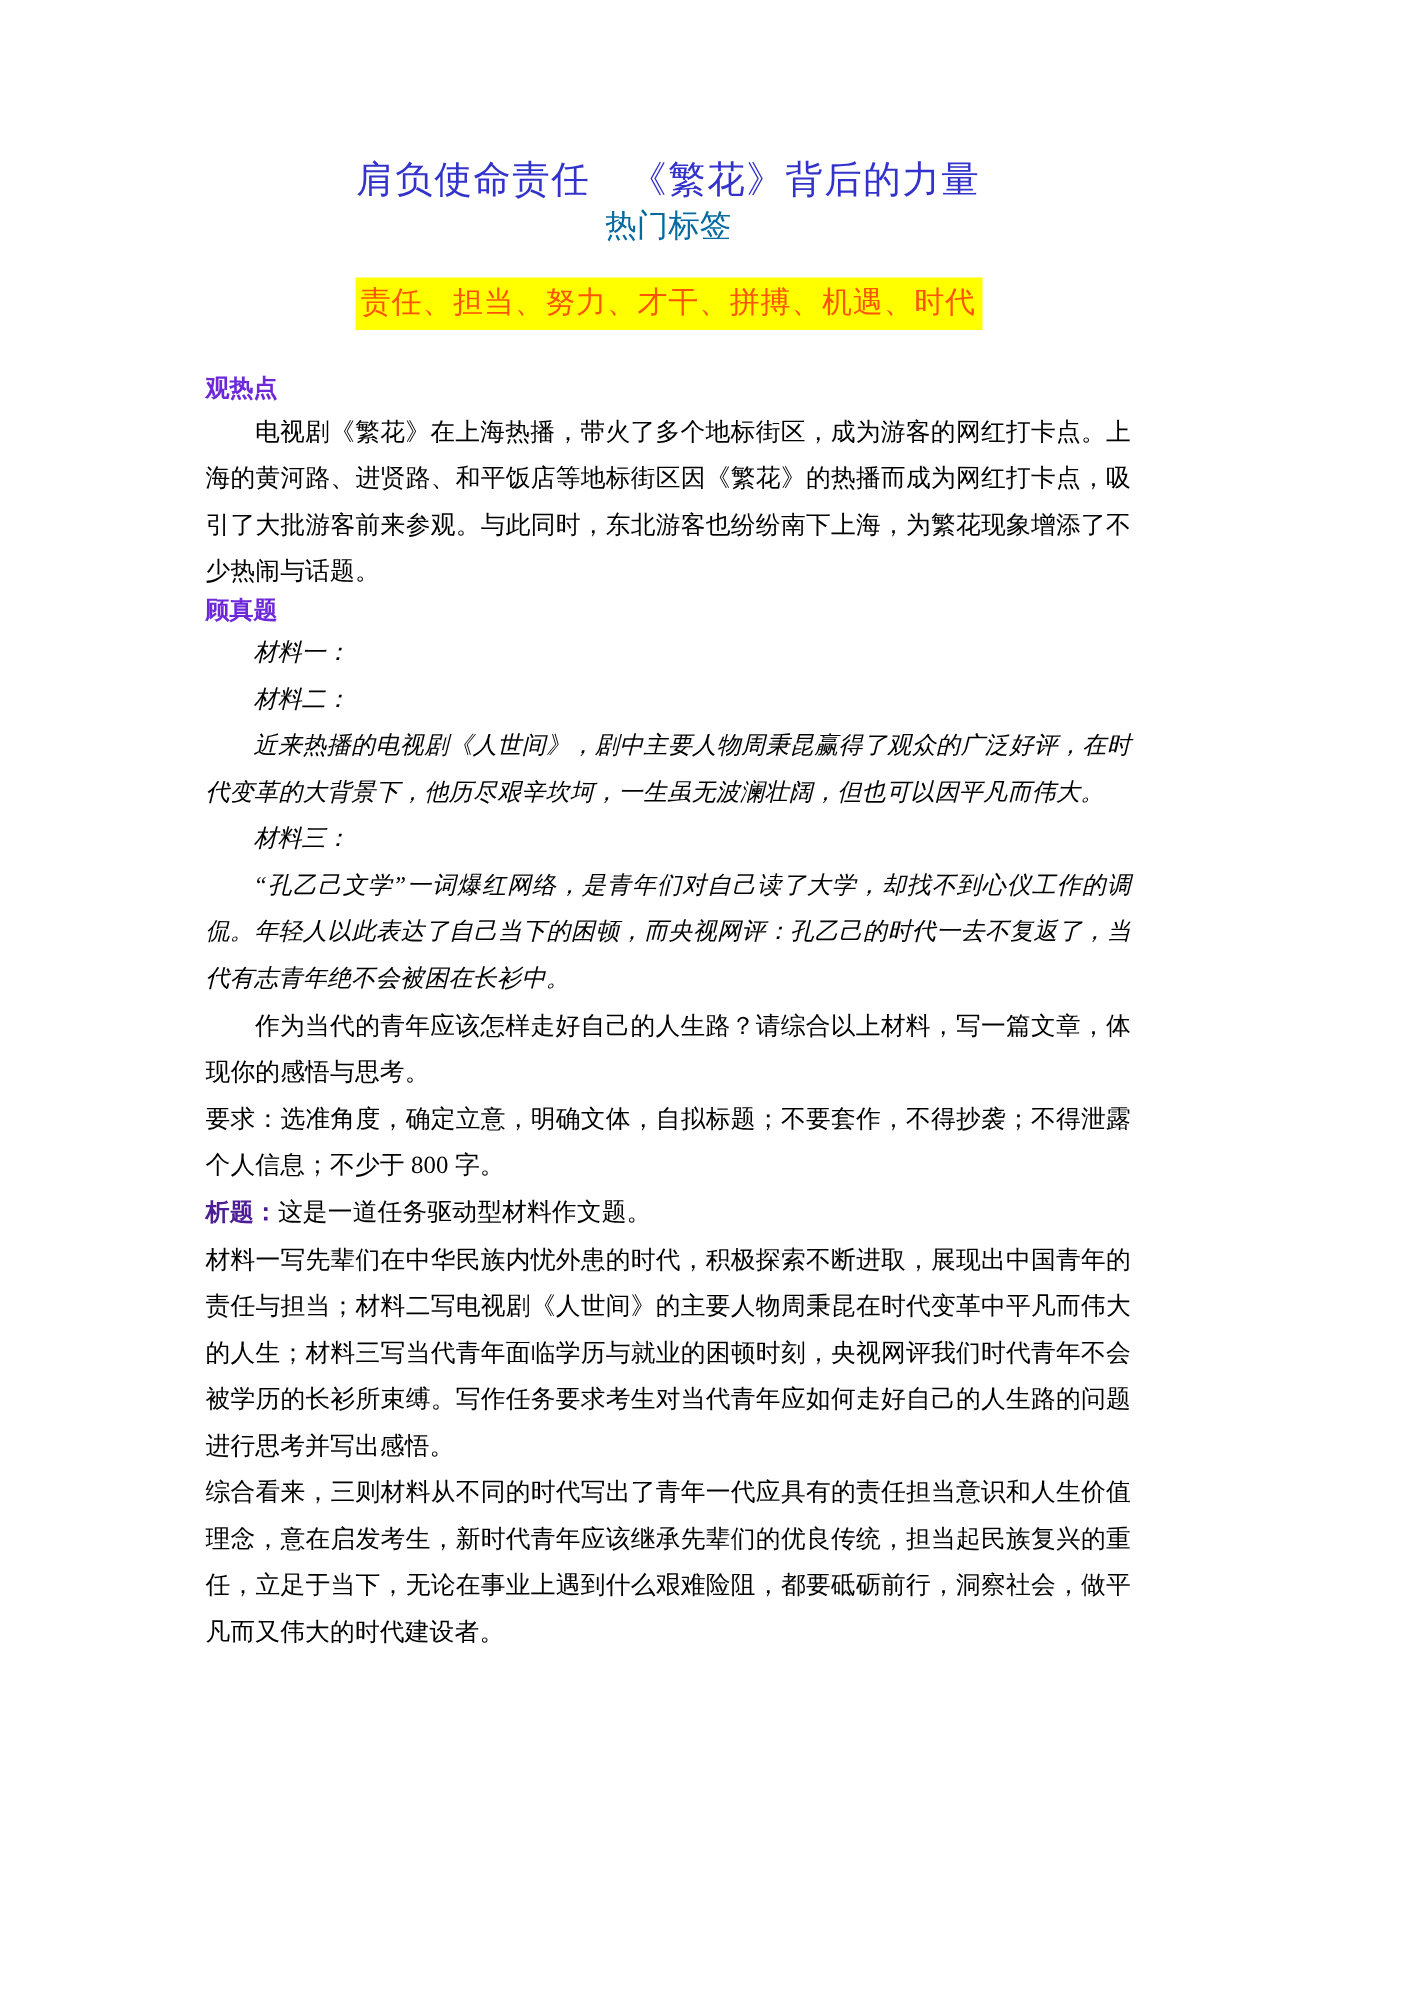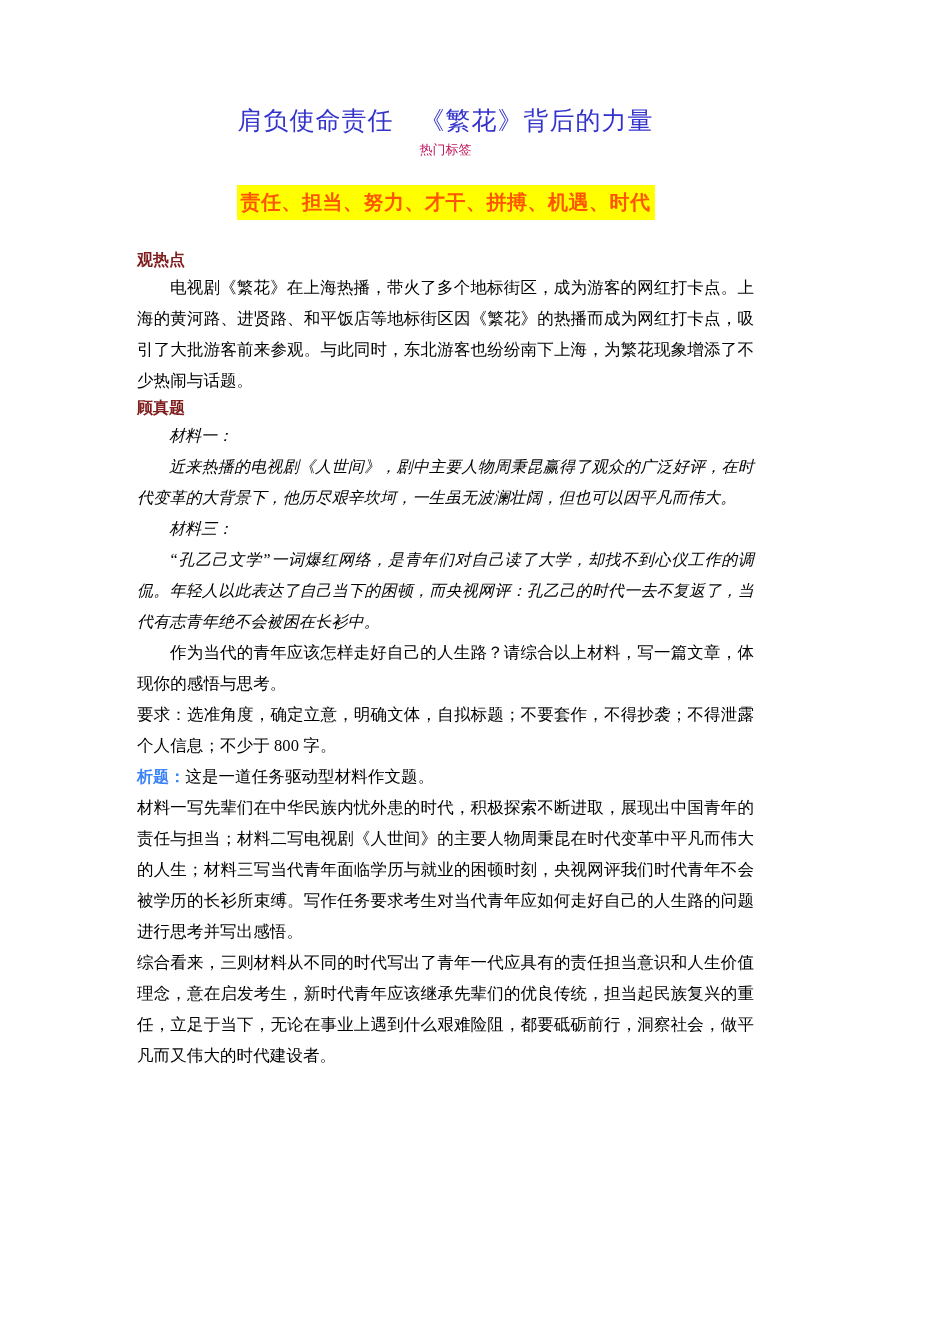--- a/index.html
+++ b/index.html
@@ -29,46 +29,46 @@
   }
   .doc-title {
     font-size: 25px;
     color: #3333cc;
     letter-spacing: 1px;
     line-height: 34px;
     white-space: pre;
     font-family: "Liberation Serif", "DejaVu Serif", serif;
   }
   .doc-subtitle {
-    font-size: 13px;
-    color: #be185d;
+    font-size: 21px;
+    color: #0369a1;
     line-height: 22px;
     margin-top: 1px;
   }
 
   
   .keyword-line {
     text-align: center;
     margin-top: 24px;
     margin-bottom: 28px;
   }
   .keyword-text {
     display: inline-block;
     background: #ffff00;
     color: #ff5500;
     font-size: 20px;
-    font-weight: bold;
+    font-weight: normal;
     line-height: 30px;
     padding: 2px 4px 3px 4px;
     letter-spacing: 0.5px;
   }
 
   
   .section-head {
-    color: #7f1d1d;
+    color: #6d28d9;
     font-weight: bold;
     font-size: 16px;
     line-height: 24px;
     margin: 0;
     font-family: "Liberation Sans", "DejaVu Sans", sans-serif;
   }
 
   
   p {
     margin: 0;
@@ -96,21 +96,21 @@
     letter-spacing: 0.2px;
   }
   .material-label {
     font-style: italic;
     font-size: 16px;
     line-height: 31px;
     text-indent: 2em;
   }
 
   .inline-red-bold {
-    color: #3b82f6;
+    color: #4c1d95;
     font-weight: bold;
     font-family: Liberation Serif, serif;
     font-size: 16px;
   }
 </style>
 </head>
 <body>
 
 <div class="page">
 
@@ -123,20 +123,21 @@
     <span class="keyword-text">责任、担当、努力、才干、拼搏、机遇、时代</span>
   </div>
 
   <div class="section-head">观热点</div>
   <p class="body-p indent">电视剧《繁花》在上海热播，带火了多个地标街区，成为游客的网红打卡点。上海的黄河路、进贤路、和平饭店等地标街区因《繁花》的热播而成为网红打卡点，吸引了大批游客前来参观。与此同时，东北游客也纷纷南下上海，为繁花现象增添了不少热闹与话题。</p>
 
   <div class="section-head">顾真题</div>
 
   <div class="material-label">材料一：</div>
 
+  <div class="material-label">材料二：</div>
   <p class="material indent">近来热播的电视剧《人世间》，剧中主要人物周秉昆赢得了观众的广泛好评，在时代变革的大背景下，他历尽艰辛坎坷，一生虽无波澜壮阔，但也可以因平凡而伟大。</p>
 
   <div class="material-label">材料三：</div>
   <p class="material indent">“孔乙己文学”一词爆红网络，是青年们对自己读了大学，却找不到心仪工作的调侃。年轻人以此表达了自己当下的困顿，而央视网评：孔乙己的时代一去不复返了，当代有志青年绝不会被困在长衫中。</p>
 
   <p class="body-p indent">作为当代的青年应该怎样走好自己的人生路？请综合以上材料，写一篇文章，体现你的感悟与思考。</p>
   <p class="body-p noindent">要求：选准角度，确定立意，明确文体，自拟标题；不要套作，不得抄袭；不得泄露个人信息；不少于 800 字。</p>
 
   <p class="body-p noindent"><span class="inline-red-bold">析题：</span><span>这是一道任务驱动型材料作文题。</span></p>
 

